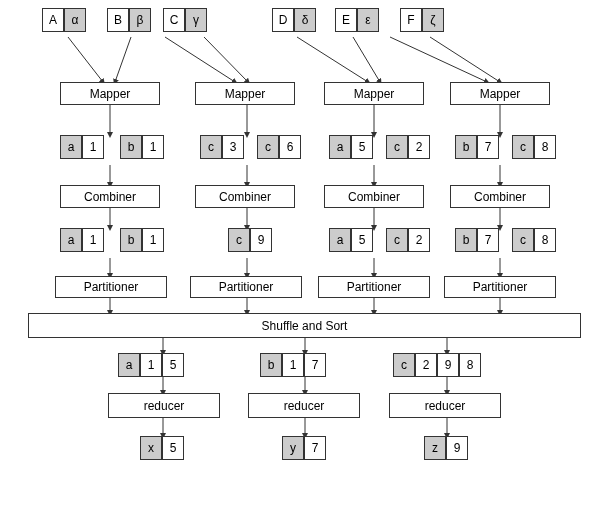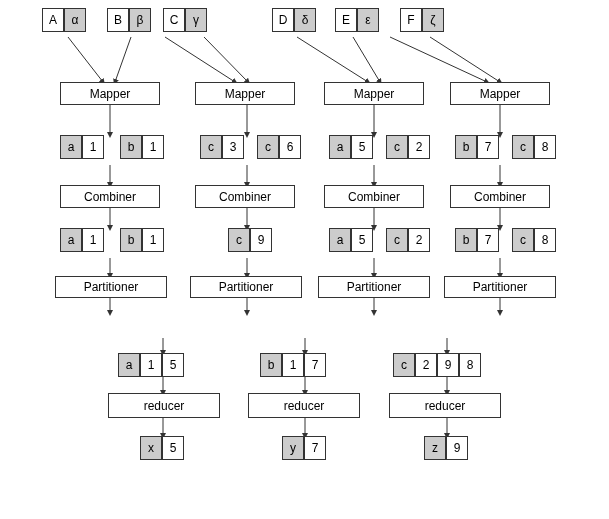--- a/index.html
+++ b/index.html
@@ -216,20 +216,23 @@
   <div class="box" style="left:190px;top:276px;width:112px;height:22px;">
     <span>Partitioner</span>
   </div>
   <div class="box" style="left:318px;top:276px;width:112px;height:22px;">
     <span>Partitioner</span>
   </div>
   <div class="box" style="left:444px;top:276px;width:112px;height:22px;">
     <span>Partitioner</span>
   </div>
 
+  <div class="box" style="left:28px;top:313px;width:553px;height:25px;">
+    <span>Shuffle and Sort</span>
+  </div>
 
   <div class="box gray" style="left:118px;top:353px;width:22px;height:24px;">a</div>
   <div class="box" style="left:140px;top:353px;width:22px;height:24px;">1</div>
   <div class="box" style="left:162px;top:353px;width:22px;height:24px;">5</div>
 
   <div class="box gray" style="left:260px;top:353px;width:22px;height:24px;">b</div>
   <div class="box" style="left:282px;top:353px;width:22px;height:24px;">1</div>
   <div class="box" style="left:304px;top:353px;width:22px;height:24px;">7</div>
 
   <div class="box gray" style="left:393px;top:353px;width:22px;height:24px;">c</div>

